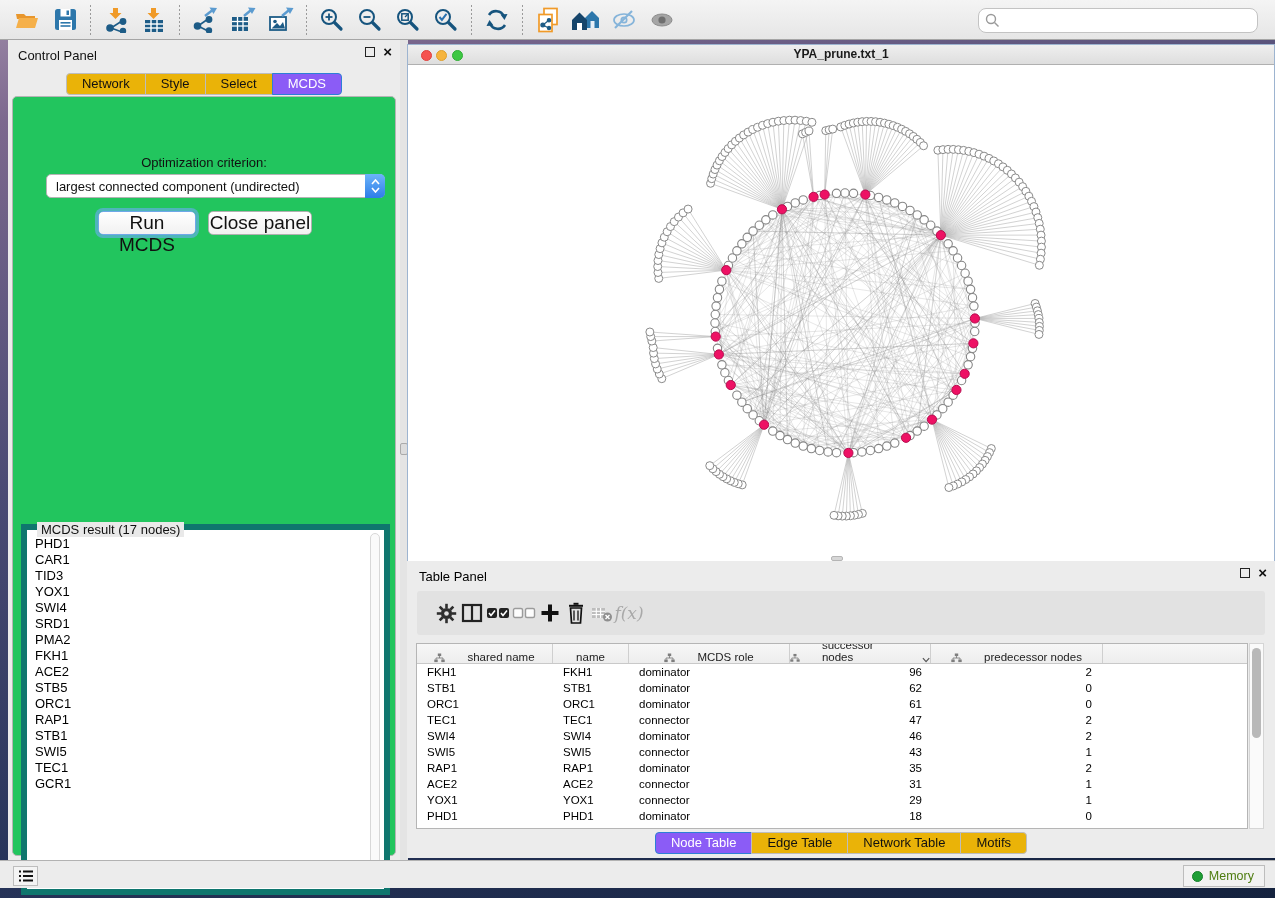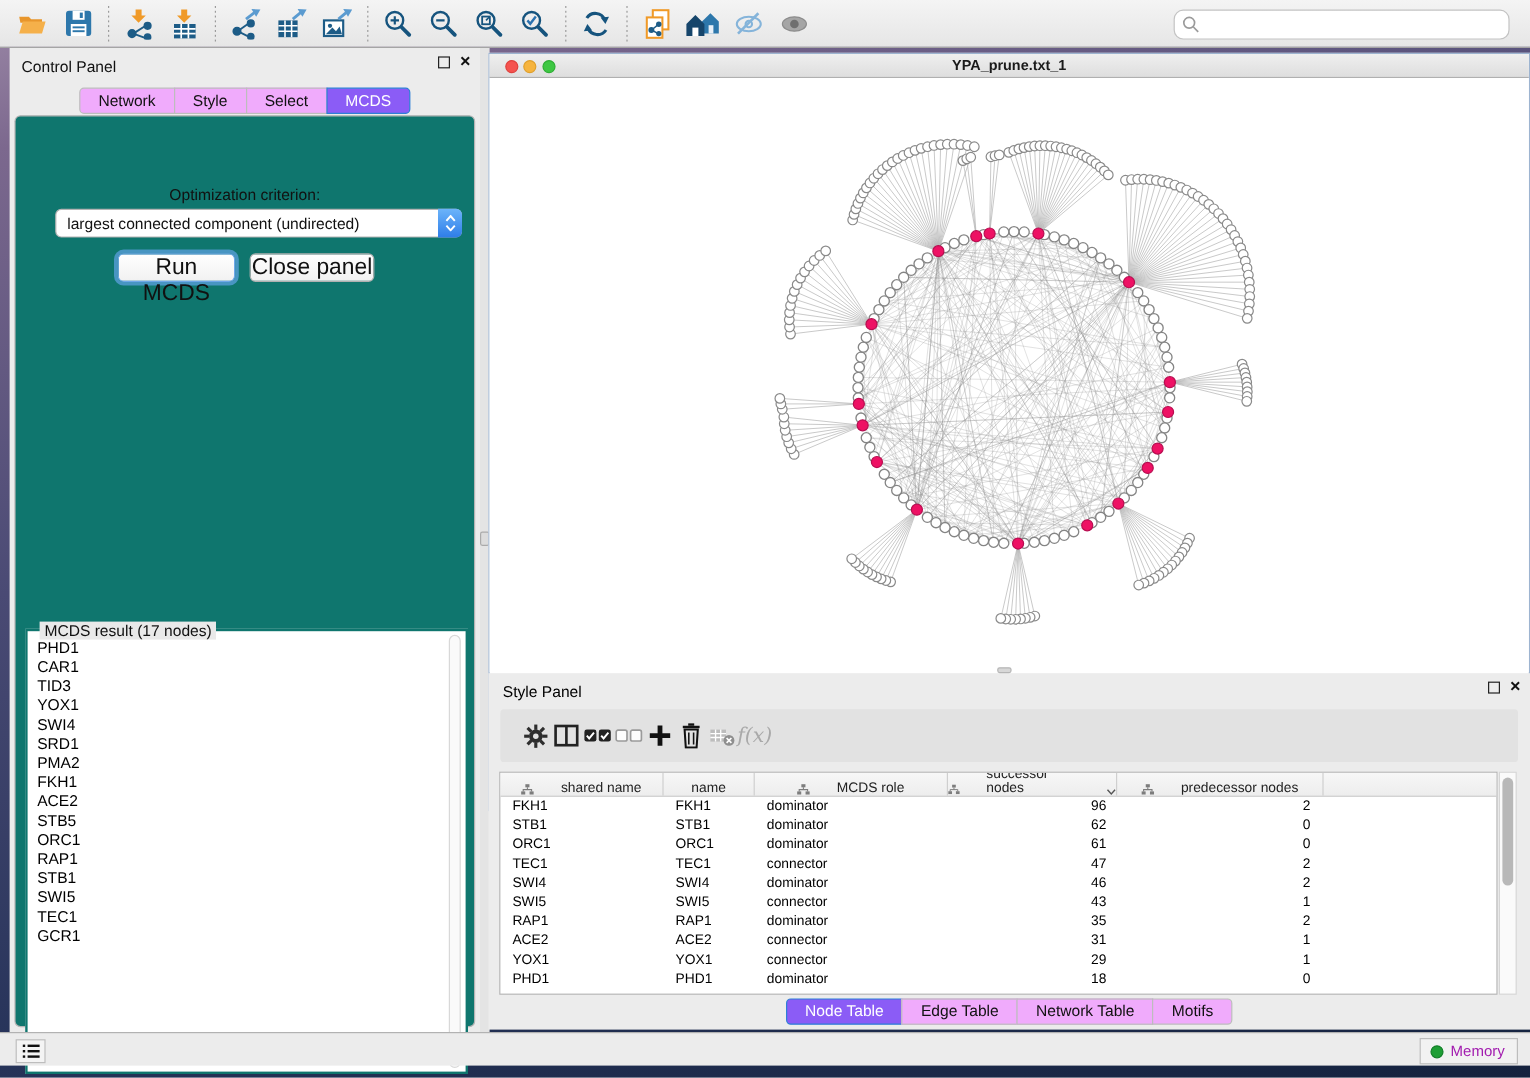--- a/index.html
+++ b/index.html
@@ -25,38 +25,38 @@
   #h-grip{position:absolute;left:831px;top:556px;width:12px;height:5px;background:#d7d7d7;border:1px solid #b5b5b5;border-radius:2px;z-index:5;}
   
   #control-panel{position:absolute;left:8px;top:40px;width:392px;height:820px;background:#ececec;font-size:13px;color:#111;}
   #cp-header{position:relative;height:28px;}
   #cp-header .panel-title{position:absolute;left:10px;top:8px;}
   .win-btns{position:absolute;right:8px;top:7px;display:flex;gap:8px;align-items:center;}
   .float-btn{width:10px;height:10px;border:1.4px solid #222;background:transparent;}
   .close-btn{font-size:15px;font-weight:bold;color:#111;line-height:10px;}
   #cp-tabs{position:absolute;left:0;top:33px;width:100%;display:flex;justify-content:center;}
   .tabset{display:flex;}
-  .tab{height:22px;line-height:20px;padding:0 15px;background:#f0abfc;border:1px solid #bdbdbd;margin-left:-1px;font-size:13px;color:#111;}
+  .tab{height:22px;line-height:20px;padding:0 15px;background:#eab308;border:1px solid #bdbdbd;margin-left:-1px;font-size:13px;color:#111;}
   .tab:first-child{border-radius:4px 0 0 4px;margin-left:0;}
   .tab:last-child{border-radius:0 4px 4px 0;}
   .tab.active{background:#8b5cf6;border-color:#2d7fd6;color:#fff;}
-  #cp-body{position:absolute;left:4px;top:56px;width:384px;height:760px;background:#0f766e;
+  #cp-body{position:absolute;left:4px;top:56px;width:384px;height:760px;background:#22c55e;
     border:1px solid #b5b5b5;border-radius:5px;}
   #opt-label{position:absolute;left:0;top:58px;width:100%;text-align:center;}
   #combo{position:absolute;left:33px;top:77px;width:339px;height:24px;background:#fff;border:1px solid #b4b4b4;
     border-radius:5px;display:flex;align-items:center;}
   #combo .combo-text{flex:1;padding-left:9px;font-size:13px;white-space:nowrap;}
   #combo .stepper{width:20px;height:24px;margin-right:-1px;border-radius:0 5px 5px 0;
     background:linear-gradient(#6cb4fa,#2e7de8);display:flex;flex-direction:column;align-items:center;justify-content:center;gap:2px;}
   #run-btn{position:absolute;left:85px;top:114px;width:98px;height:24px;}
   #close-panel-btn{position:absolute;left:195px;top:114px;width:104px;height:24px;}
   .mac-btn{background:linear-gradient(#ffffff,#f1f1f1);border:1px solid #b0b0b0;border-radius:5px;
     font-size:19px;font-family:Liberation Sans, sans-serif;color:#111;}
   .mac-btn.focused{box-shadow:0 0 0 3px rgba(110,170,250,.6);border-color:#6ea8e8;}
-  #result-box{position:absolute;left:8px;top:427px;width:369px;height:371px;border:2px solid #0f766e;background:#fff;}
+  #result-box{position:absolute;left:8px;top:427px;width:369px;height:371px;border:6px solid #0f766e;background:#fff;}
   #result-title{position:absolute;left:10px;top:-8px;background:#e9e9e9;padding:0 4px;font-size:13px;}
   #result-list{position:absolute;left:1px;top:6px;width:352px;bottom:1px;overflow:hidden;}
   .list-item{font-size:13px;line-height:16px;padding-left:7px;color:#000;}
   #result-scroll{position:absolute;right:4px;top:3px;width:10px;bottom:3px;background:#fafafa;border:1px solid #d8d8d8;border-radius:5px;}
   
   #network-window{position:absolute;left:407px;top:44px;width:868px;height:632px;border:1px solid #9db4d0;background:#fff;}
   #net-titlebar{position:relative;height:20px;background:linear-gradient(#efefef,#dedede);border-bottom:1px solid #b0b0b0;}
   .traffic{position:absolute;top:5px;width:11px;height:11px;border-radius:50%;}
   #tl-red{left:13px;background:#f5534f;border:1px solid #df423e;}
   #tl-yellow{left:28px;background:#f6b43e;border:1px solid #dfa02c;}
@@ -82,21 +82,21 @@
   .tcell.c3{text-align:right;padding-right:9px;}
   .tcell.c4{text-align:right;padding-right:11px;}
   #table-scroll{position:absolute;left:842px;top:82px;width:15px;height:186px;background:#fafafa;border:1px solid #d5d5d5;}
   #table-scroll .thumb{position:absolute;left:2px;top:4px;width:9px;height:90px;background:#b8b8b8;border-radius:5px;}
   #tp-tabs{position:absolute;left:0;top:271px;width:100%;display:flex;justify-content:center;}
   
   #status-bar{position:absolute;left:0;top:860px;width:1275px;height:28px;background:#ececec;border-top:1px solid #b2b2b2;}
   #list-btn{position:absolute;left:13px;top:5px;width:25px;height:20px;background:#f4f4f4;border:1px solid #bdbdbd;
     display:flex;align-items:center;justify-content:center;}
   #memory-btn{position:absolute;right:10px;top:4px;height:22px;padding:0 10px 0 8px;display:flex;align-items:center;gap:6px;
-    background:#f2f2f2;border:1px solid #bdbdbd;font-size:12.5px;color:#a21caf;}
+    background:#f2f2f2;border:1px solid #bdbdbd;font-size:12.5px;color:#4d7c0f;}
   #memory-btn .dot{width:11px;height:11px;border-radius:50%;background:#1e9e35;border:1px solid #15802a;}
   
   .chord{stroke:#8a8a8a;stroke-opacity:.3;stroke-width:.7;}
   .fanedge{stroke:#b3b3b3;stroke-opacity:.85;stroke-width:.7;}
   .ringnode{fill:#fff;stroke:#858585;stroke-width:1.1;}
   .leafnode{fill:#fff;stroke:#8a8a8a;stroke-width:1;}
 </style>
 </head>
 <body>
 
@@ -1039,21 +1039,21 @@
       <circle cx="307.71215360212443" cy="271.588700224795" r="4.6" class="" fill="#ee1164" stroke="#b80d50"></circle>
       <circle cx="318.2390905064619" cy="205.12423640014603" r="4.6" class="" fill="#ee1164" stroke="#b80d50"></circle>
       <circle cx="373.9747493679762" cy="144.29943807187854" r="4.6" class="" fill="#ee1164" stroke="#b80d50"></circle>
       <circle cx="405.5501535720432" cy="131.86155558412045" r="4.6" class="" fill="#ee1164" stroke="#b80d50"></circle>
       <circle cx="416.66351954476994" cy="129.6005157226321" r="4.6" class="" fill="#ee1164" stroke="#b80d50"></circle>
     </svg>
 </div>
 
 <div id="table-panel">
   <div id="tp-header">
-    <span class="panel-title">Style Panel</span>
+    <span class="panel-title">Table Panel</span>
     <span class="win-btns">
       <span class="float-btn"></span>
       <span class="close-btn">×</span>
     </span>
   </div>
   <div id="tp-toolbar">
     <span class="tp-btn">
       <svg width="21" height="21" viewBox="0 0 21 21">
         <g fill="#2e2e2e">
           <circle cx="10.5" cy="10.5" r="5.6"></circle>

